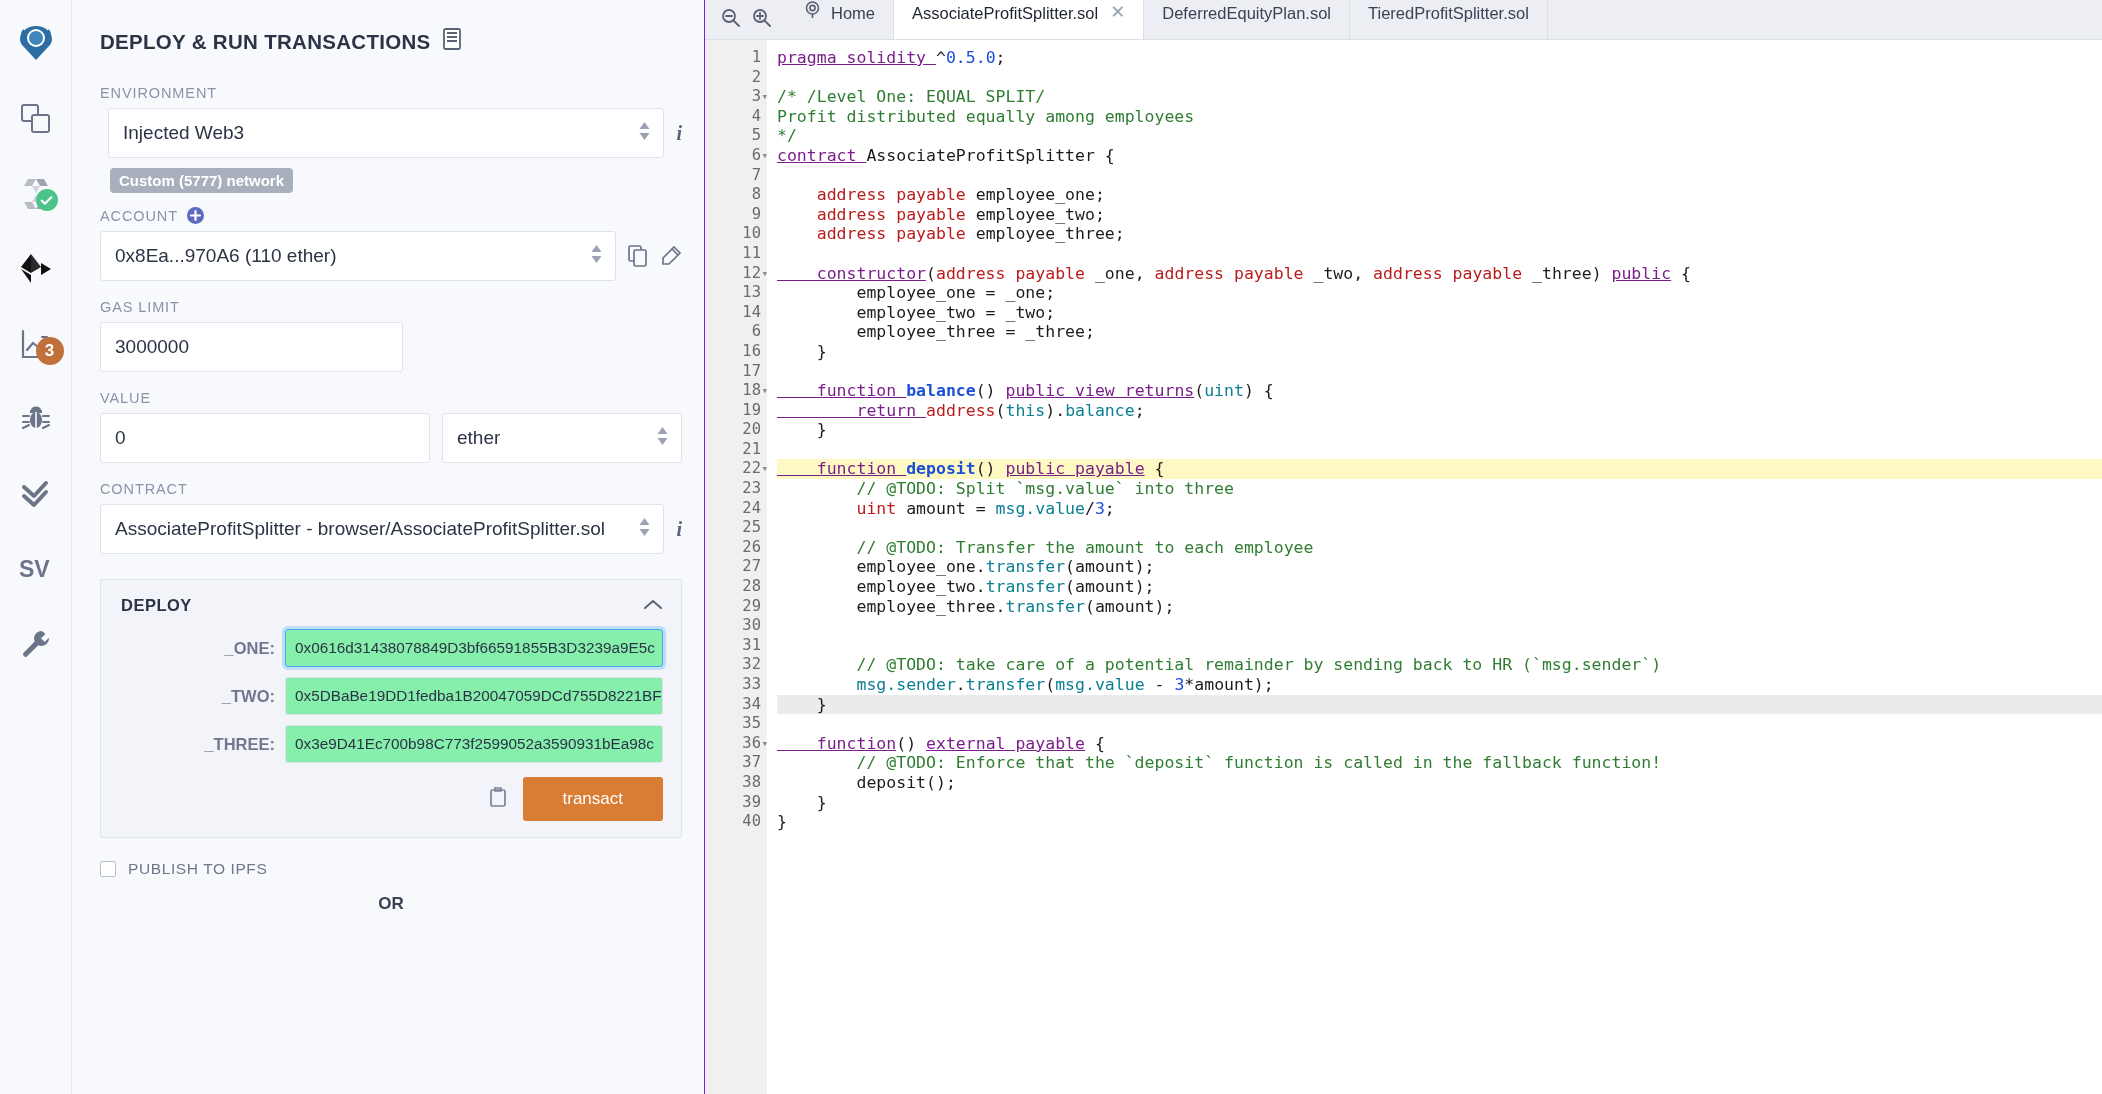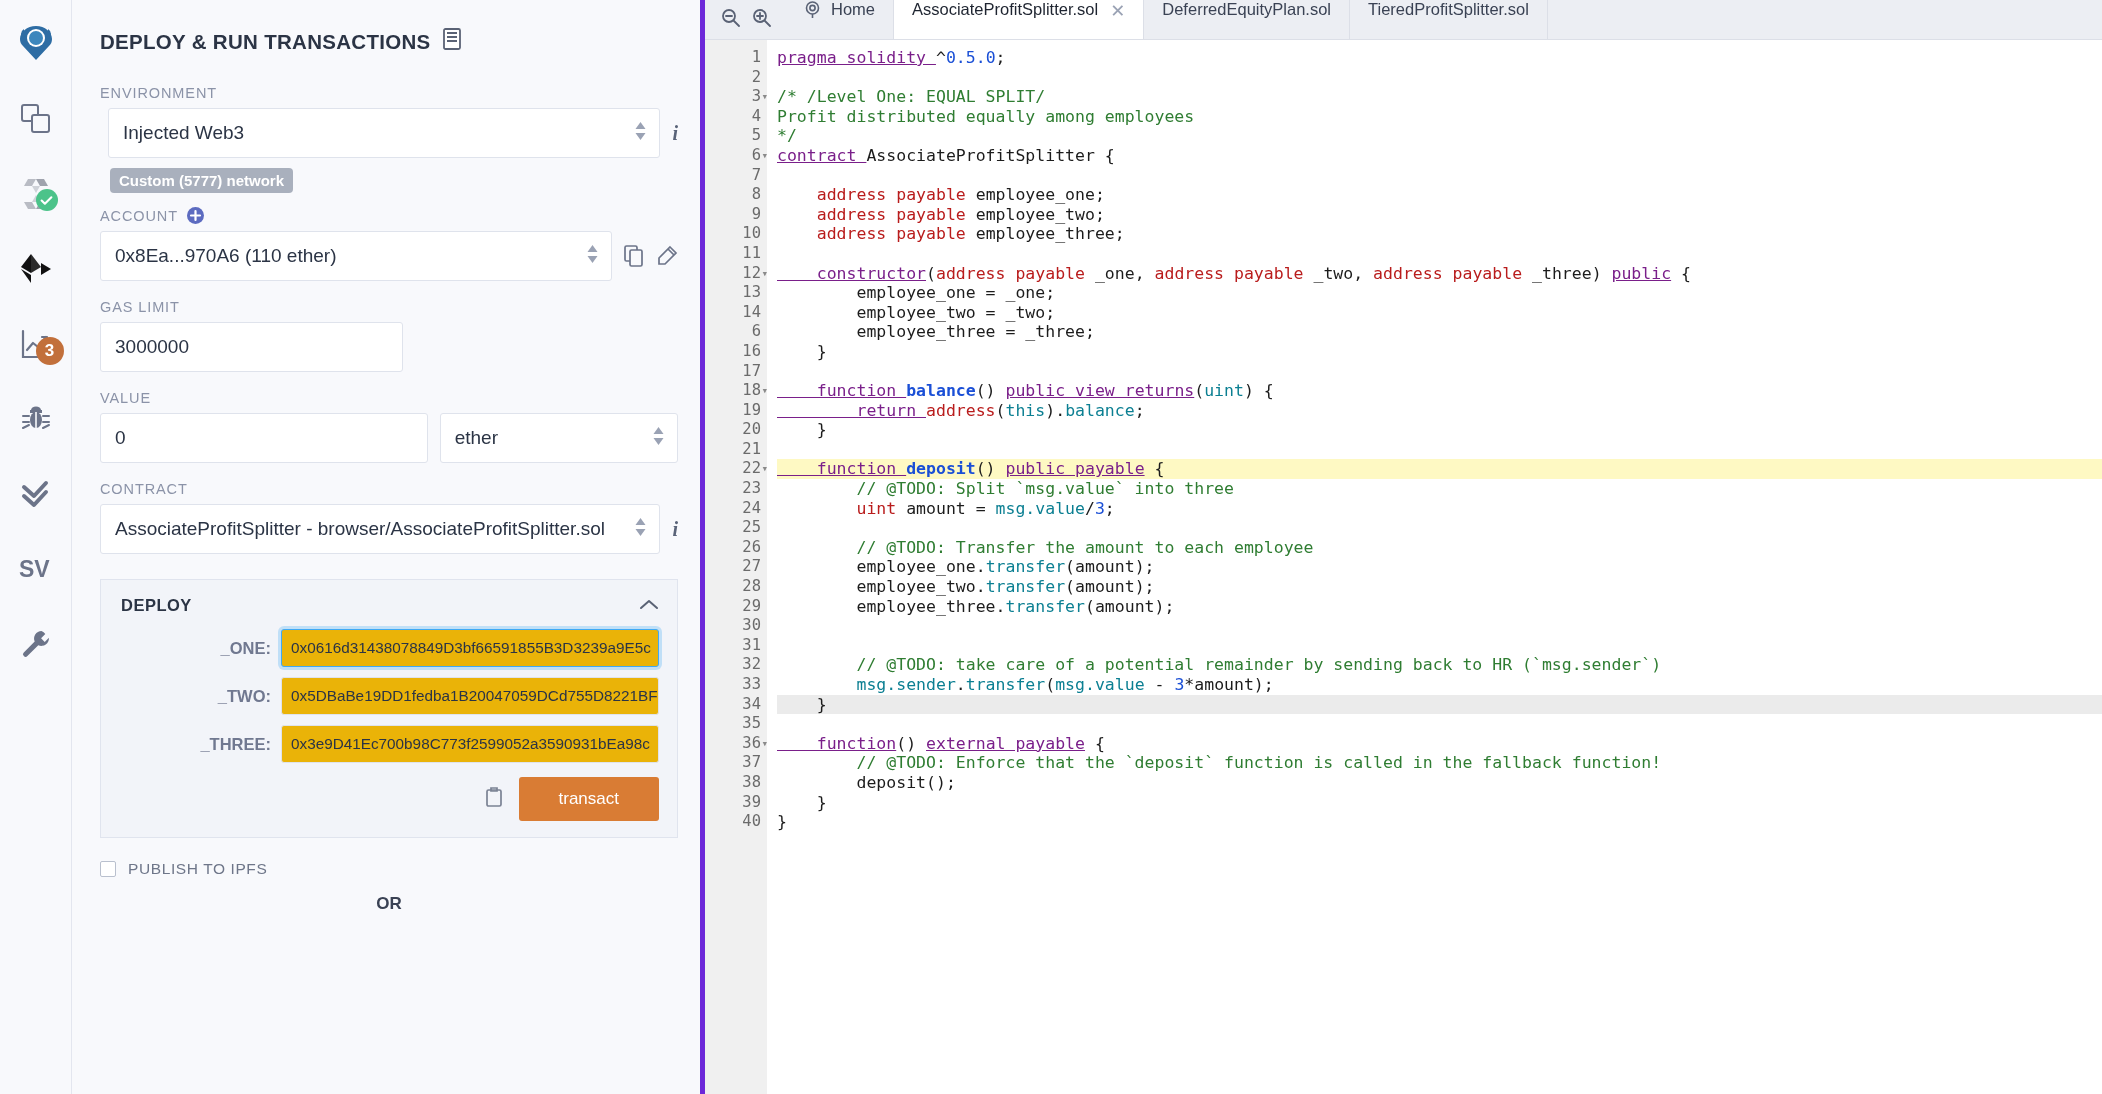--- a/index.html
+++ b/index.html
@@ -36,21 +36,21 @@
     position: absolute; right: 14px; bottom: 20px;
     width: 22px; height: 22px; border-radius: 50%;
     background: #4cc38a; display:flex; align-items:center; justify-content:center;
   }
   .okdot svg { width: 13px; height: 13px; }
 
   
   .panel {
     width: 633px; flex: 0 0 633px; height: 100%;
     background: #f8f9fc;
-    border-right: 5px solid #6d28d9;
+    border-right: 1px solid #6d28d9;
     padding: 14px 22px 0 28px;
     overflow: hidden; position: relative;
   }
   .panel-title {
     display: flex; align-items: center; gap: 12px;
     font-size: 20.5px; font-weight: bold; letter-spacing: .3px;
     color: #2b3445; margin: 14px 0 30px 0;
   }
   .panel-title .book { color: #5a6275; }
 
@@ -91,21 +91,21 @@
     font-size: 16.5px; font-weight: bold; color: #2b3445;
     letter-spacing: .5px; margin-bottom: 14px;
   }
   .argrow { display: flex; align-items: center; gap: 10px; margin-bottom: 10px; }
   .arglabel {
     flex: 1 1 auto; text-align: right; font-size: 16.5px; color: #6d7governments;
     color: #6d7policies;
     color: #707890; white-space: nowrap; font-weight: bold;
   }
   .arginput {
-    flex: 0 0 378px; height: 38px; background: #eab308;
+    flex: 0 0 378px; height: 38px; background: #86efac;
     border: 1px solid #dfe3ec; border-radius: 3px;
     display: flex; align-items: center; padding: 16px 9px;
     font-size: 15.3px; color: #2b3445; overflow: hidden; white-space: nowrap;
   }
   .arginput.focused {
     border: 1px solid #3fa9f5;
     box-shadow: 0 0 0 3px rgba(63,169,245,.28);
   }
   .caret { display:inline-block; width:1.5px; height:18px; background:#2b3445; margin-left:1px;}
   .deploy-actions {
@@ -125,22 +125,22 @@
 
   
   .editor { flex: 1 1 auto; height: 100%; background: #fff;
             display: flex; flex-direction: column; overflow: hidden; }
   .tabbar {
     height: 40px; flex: 0 0 40px; display: flex; align-items: stretch;
     background: #eceef3; border-bottom: 1px solid #dcdfe7;
   }
   .zoomgrp { display: flex; align-items: center; gap: 12px; padding: 0 14px 0 16px; color:#5a6275; }
   .tab {
-    display: flex; align-items: flex-start; gap: 12px;
-    padding: 0 18px; font-size: 16.5px; color: #3a4254;
+    display: flex; align-items: flex-end; gap: 12px;
+    padding: 16px 18px; font-size: 16.5px; color: #3a4254;
     border-right: 1px solid #dcdfe7; white-space: nowrap; cursor: pointer;
   }
   .tab.home { border-right: 1px solid #dcdfe7; gap: 9px; }
   .tab.active { background: #fff; color: #1e2430; }
   .tabclose { color: #9aa2b4; font-size: 18px; }
 
   .codearea { flex: 1 1 auto; display: flex; overflow: hidden; font-size: 16.5px;
               font-family: "DejaVu Sans Mono", monospace; }
   .gutter {
     flex: 0 0 62px; background: #f0f0f0; color: #6b6b6b;

